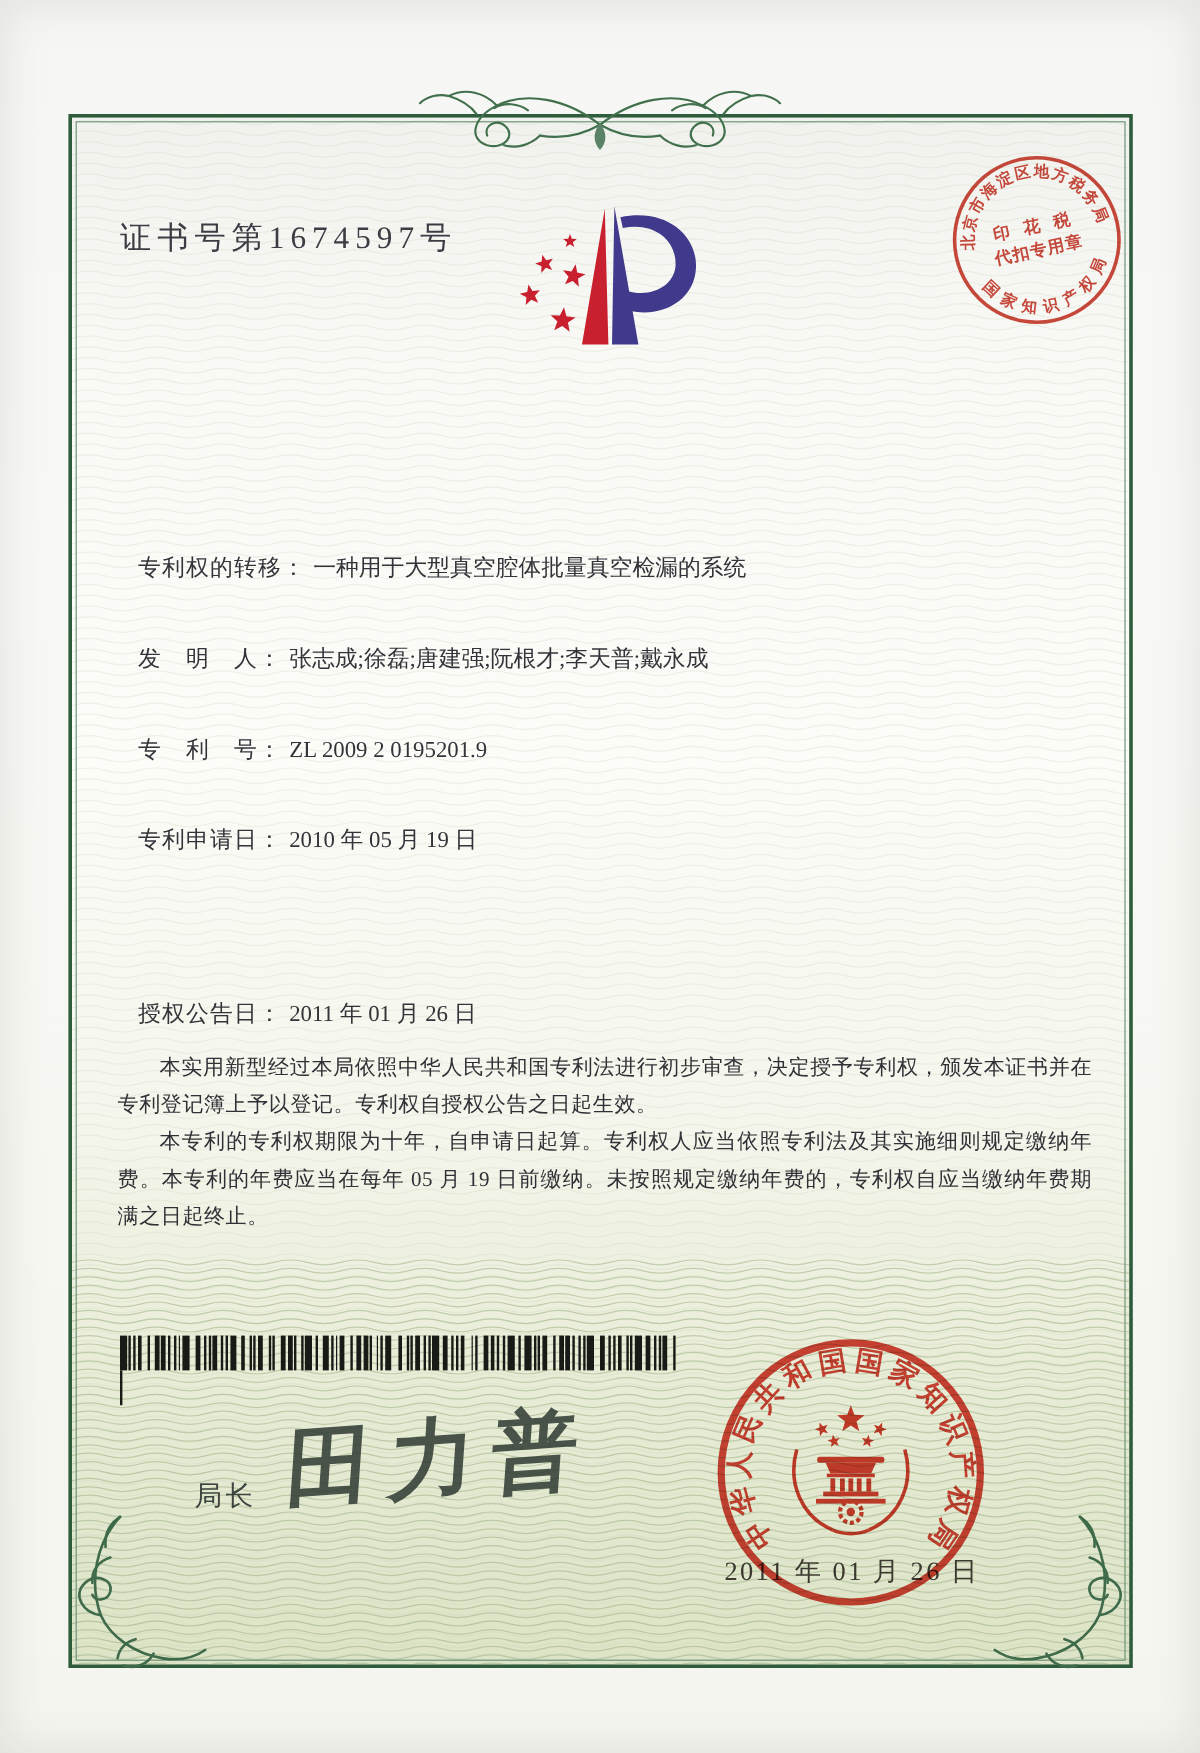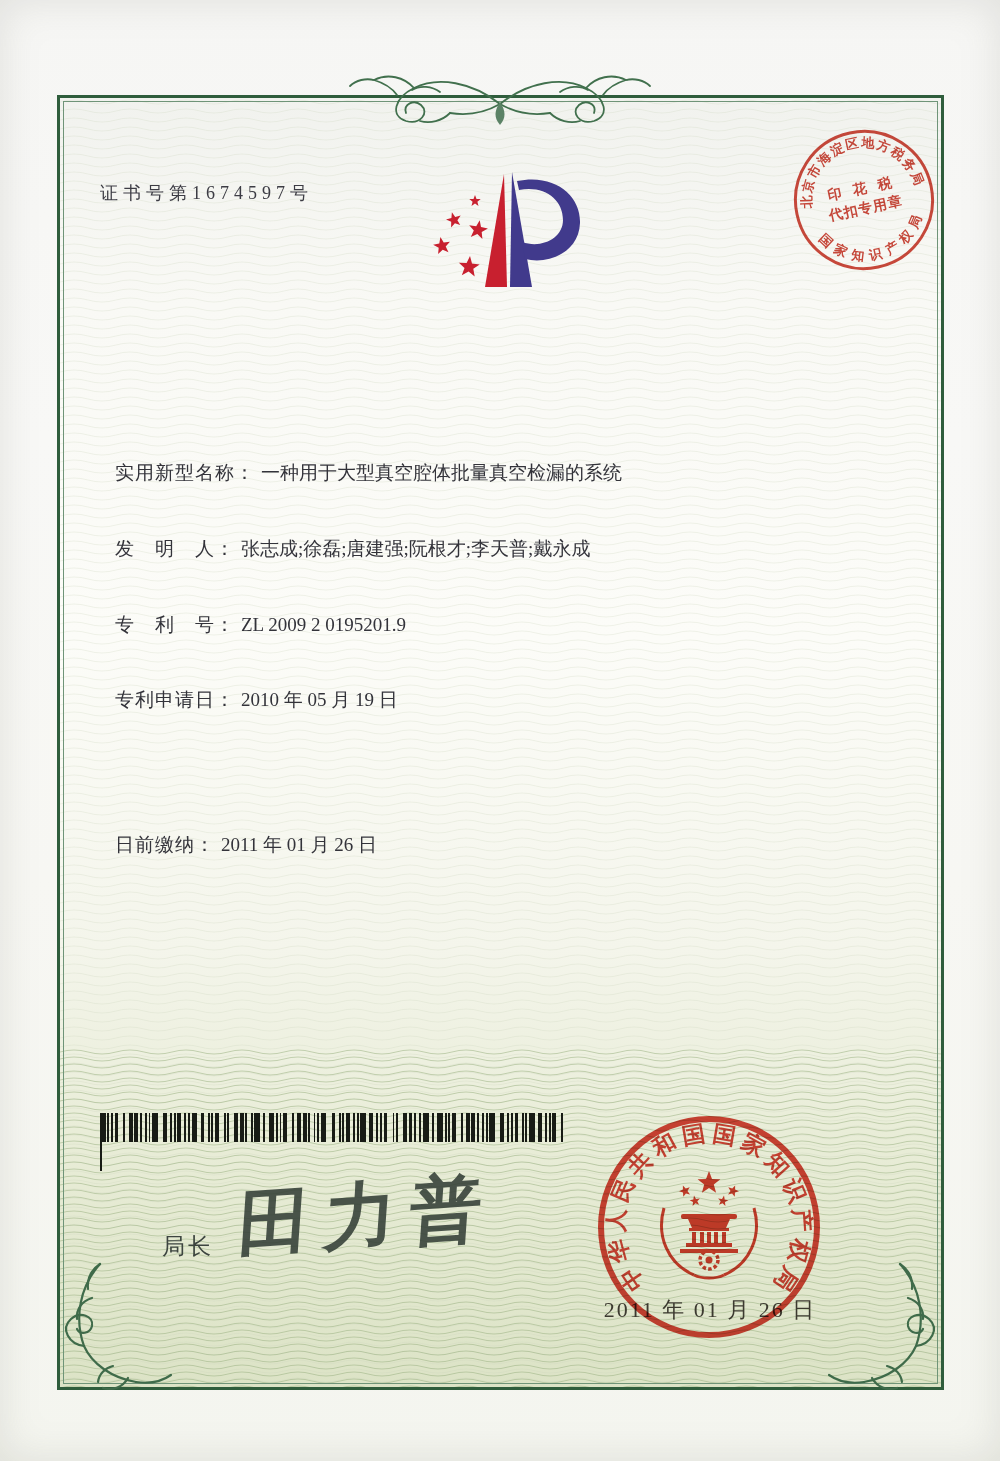--- a/index.html
+++ b/index.html
@@ -19,21 +19,21 @@
   }
   .frame-inner{
     position:absolute; left:3px; top:3px; right:3px; bottom:3px;
     border:1px solid #6f9478; pointer-events:none;
   }
   .waves{position:absolute; left:0; top:0;}
   
   .orn{position:absolute; pointer-events:none;}
   
   .cert-no{
-    position:absolute; left:100px; top:181px; font-size:18px; color:#3c3c44;
+    position:absolute; left:100px; top:181px; font-size:26px; color:#3c3c44;
     letter-spacing:5px; white-space:nowrap;
   }
   .logo{position:absolute; left:408px; top:148px;}
   .title{
     position:absolute; left:0; top:322px; width:100%; text-align:center;
     font-size:52px; font-weight:bold; color:#2b2b31; letter-spacing:12px; margin:0;
   }
   
   .tax-stamp{
     position:absolute; left:788px; top:124px; width:152px; height:152px;
@@ -376,36 +376,38 @@
         <span style="transform: translate(-50%, -50%) rotate(-18.3333deg) translate(0px, 56px);">产</span>
         <span style="transform: translate(-50%, -50%) rotate(-36.6667deg) translate(0px, 56px);">权</span>
         <span style="transform: translate(-50%, -50%) rotate(-55deg) translate(0px, 56px);">局</span>
       </div>
     <div class="tax-center l1">印 花 税</div>
     <div class="tax-center l2">代扣专用章</div>
   </div>
 
 
   <div class="field" style="top:460px">
-    <span class="lb">实用新型名称：</span><span class="val">一种用于大型真空腔体批量真空检漏的系统</span>
+    <span class="lb">专利权的转移：</span><span class="val">一种用于大型真空腔体批量真空检漏的系统</span>
   </div>
   <div class="field" style="top:536px">
     <span class="lb">发　明　人：</span><span class="val">张志成;徐磊;唐建强;阮根才;李天普;戴永成</span>
   </div>
   <div class="field" style="top:612px">
     <span class="lb">专　利　号：</span><span class="val">ZL 2009 2 0195201.9</span>
   </div>
   <div class="field" style="top:687px">
     <span class="lb">专利申请日：</span><span class="val">2010 年 05 月 19 日</span>
   </div>
   <div class="field" style="top:832px">
-    <span class="lb">日前缴纳：</span><span class="val">2011 年 01 月 26 日</span>
+    <span class="lb">授权公告日：</span><span class="val">2011 年 01 月 26 日</span>
   </div>
 
   <div class="paras">
+    <p>本实用新型经过本局依照中华人民共和国专利法进行初步审查，决定授予专利权，颁发本证书并在专利登记簿上予以登记。专利权自授权公告之日起生效。</p>
+    <p>本专利的专利权期限为十年，自申请日起算。专利权人应当依照专利法及其实施细则规定缴纳年费。本专利的年费应当在每年 05 月 19 日前缴纳。未按照规定缴纳年费的，专利权自应当缴纳年费期满之日起终止。</p>
   </div>
 
   <div class="barcode"><i style="width: 5.7px; background: rgb(24, 27, 21); margin-right: 1.7px;"></i><i style="width: 1.9px; background: rgb(24, 27, 21); margin-right: 1.7px;"></i><i style="width: 1.9px; background: rgb(24, 27, 21); margin-right: 1.7px;"></i><i style="width: 3.8px; background: rgb(24, 27, 21); margin-right: 5.1px;"></i><i style="width: 1.9px; background: rgb(24, 27, 21); margin-right: 3.4px;"></i><i style="width: 3.8px; background: rgb(24, 27, 21); margin-right: 1.7px;"></i><i style="width: 3.8px; background: rgb(24, 27, 21); margin-right: 1.7px;"></i><i style="width: 1.9px; background: rgb(24, 27, 21); margin-right: 3.4px;"></i><i style="width: 1.9px; background: rgb(24, 27, 21); margin-right: 1.7px;"></i><i style="width: 1.9px; background: rgb(24, 27, 21); margin-right: 1.7px;"></i><i style="width: 5.7px; background: rgb(24, 27, 21); margin-right: 5.1px;"></i><i style="width: 3.8px; background: rgb(24, 27, 21); margin-right: 3.4px;"></i><i style="width: 1.9px; background: rgb(24, 27, 21); margin-right: 1.7px;"></i><i style="width: 1.9px; background: rgb(24, 27, 21); margin-right: 1.7px;"></i><i style="width: 3.8px; background: rgb(24, 27, 21); margin-right: 3.4px;"></i><i style="width: 1.9px; background: rgb(24, 27, 21); margin-right: 1.7px;"></i><i style="width: 1.9px; background: rgb(24, 27, 21); margin-right: 1.7px;"></i><i style="width: 5.7px; background: rgb(24, 27, 21); margin-right: 3.4px;"></i><i style="width: 3.8px; background: rgb(24, 27, 21); margin-right: 3.4px;"></i><i style="width: 1.9px; background: rgb(24, 27, 21); margin-right: 1.7px;"></i><i style="width: 1.9px; background: rgb(24, 27, 21); margin-right: 1.7px;"></i><i style="width: 3.8px; background: rgb(24, 27, 21); margin-right: 5.1px;"></i><i style="width: 1.9px; background: rgb(24, 27, 21); margin-right: 1.7px;"></i><i style="width: 1.9px; background: rgb(24, 27, 21); margin-right: 5.1px;"></i><i style="width: 3.8px; background: rgb(24, 27, 21); margin-right: 1.7px;"></i><i style="width: 3.8px; background: rgb(24, 27, 21); margin-right: 1.7px;"></i><i style="width: 1.9px; background: rgb(24, 27, 21); margin-right: 3.4px;"></i><i style="width: 1.9px; background: rgb(24, 27, 21); margin-right: 1.7px;"></i><i style="width: 5.7px; background: rgb(24, 27, 21); margin-right: 3.4px;"></i><i style="width: 1.9px; background: rgb(24, 27, 21); margin-right: 3.4px;"></i><i style="width: 5.7px; background: rgb(24, 27, 21); margin-right: 1.7px;"></i><i style="width: 1.9px; background: rgb(24, 27, 21); margin-right: 1.7px;"></i><i style="width: 1.9px; background: rgb(24, 27, 21); margin-right: 1.7px;"></i><i style="width: 3.8px; background: rgb(24, 27, 21); margin-right: 5.1px;"></i><i style="width: 1.9px; background: rgb(24, 27, 21); margin-right: 3.4px;"></i><i style="width: 3.8px; background: rgb(24, 27, 21); margin-right: 1.7px;"></i><i style="width: 3.8px; background: rgb(24, 27, 21); margin-right: 1.7px;"></i><i style="width: 1.9px; background: rgb(24, 27, 21); margin-right: 3.4px;"></i><i style="width: 1.9px; background: rgb(24, 27, 21); margin-right: 1.7px;"></i><i style="width: 1.9px; background: rgb(24, 27, 21); margin-right: 1.7px;"></i><i style="width: 5.7px; background: rgb(24, 27, 21); margin-right: 5.1px;"></i><i style="width: 3.8px; background: rgb(24, 27, 21); margin-right: 3.4px;"></i><i style="width: 1.9px; background: rgb(24, 27, 21); margin-right: 1.7px;"></i><i style="width: 1.9px; background: rgb(24, 27, 21); margin-right: 1.7px;"></i><i style="width: 3.8px; background: rgb(24, 27, 21); margin-right: 3.4px;"></i><i style="width: 1.9px; background: rgb(24, 27, 21); margin-right: 1.7px;"></i><i style="width: 1.9px; background: rgb(24, 27, 21); margin-right: 1.7px;"></i><i style="width: 5.7px; background: rgb(24, 27, 21); margin-right: 3.4px;"></i><i style="width: 3.8px; background: rgb(24, 27, 21); margin-right: 3.4px;"></i><i style="width: 1.9px; background: rgb(24, 27, 21); margin-right: 1.7px;"></i><i style="width: 1.9px; background: rgb(24, 27, 21); margin-right: 1.7px;"></i><i style="width: 3.8px; background: rgb(24, 27, 21); margin-right: 5.1px;"></i><i style="width: 1.9px; background: rgb(24, 27, 21); margin-right: 1.7px;"></i><i style="width: 1.9px; background: rgb(24, 27, 21); margin-right: 5.1px;"></i><i style="width: 3.8px; background: rgb(24, 27, 21); margin-right: 1.7px;"></i><i style="width: 3.8px; background: rgb(24, 27, 21); margin-right: 1.7px;"></i><i style="width: 1.9px; background: rgb(24, 27, 21); margin-right: 3.4px;"></i><i style="width: 1.9px; background: rgb(24, 27, 21); margin-right: 1.7px;"></i><i style="width: 5.7px; background: rgb(24, 27, 21); margin-right: 3.4px;"></i><i style="width: 1.9px; background: rgb(24, 27, 21); margin-right: 3.4px;"></i><i style="width: 5.7px; background: rgb(24, 27, 21); margin-right: 1.7px;"></i><i style="width: 1.9px; background: rgb(24, 27, 21); margin-right: 1.7px;"></i><i style="width: 1.9px; background: rgb(24, 27, 21); margin-right: 1.7px;"></i><i style="width: 3.8px; background: rgb(24, 27, 21); margin-right: 5.1px;"></i><i style="width: 1.9px; background: rgb(24, 27, 21); margin-right: 3.4px;"></i><i style="width: 3.8px; background: rgb(24, 27, 21); margin-right: 1.7px;"></i><i style="width: 3.8px; background: rgb(24, 27, 21); margin-right: 1.7px;"></i><i style="width: 1.9px; background: rgb(24, 27, 21); margin-right: 3.4px;"></i><i style="width: 1.9px; background: rgb(24, 27, 21); margin-right: 1.7px;"></i><i style="width: 1.9px; background: rgb(24, 27, 21); margin-right: 1.7px;"></i><i style="width: 5.7px; background: rgb(24, 27, 21); margin-right: 5.1px;"></i><i style="width: 3.8px; background: rgb(24, 27, 21); margin-right: 3.4px;"></i><i style="width: 1.9px; background: rgb(24, 27, 21); margin-right: 1.7px;"></i><i style="width: 1.9px; background: rgb(24, 27, 21); margin-right: 1.7px;"></i><i style="width: 3.8px; background: rgb(24, 27, 21); margin-right: 3.4px;"></i><i style="width: 1.9px; background: rgb(24, 27, 21); margin-right: 1.7px;"></i><i style="width: 1.9px; background: rgb(24, 27, 21); margin-right: 1.7px;"></i><i style="width: 5.7px; background: rgb(24, 27, 21); margin-right: 3.4px;"></i><i style="width: 3.8px; background: rgb(24, 27, 21); margin-right: 3.4px;"></i><i style="width: 1.9px; background: rgb(24, 27, 21); margin-right: 1.7px;"></i><i style="width: 1.9px; background: rgb(24, 27, 21); margin-right: 1.7px;"></i><i style="width: 3.8px; background: rgb(24, 27, 21); margin-right: 5.1px;"></i><i style="width: 1.9px; background: rgb(24, 27, 21); margin-right: 1.7px;"></i><i style="width: 1.9px; background: rgb(24, 27, 21); margin-right: 5.1px;"></i></div>
 
   <div class="sig-title">局长</div>
   <div class="sig-name">田力普</div>
 
   <div class="seal-date">2011 年 01 月 26 日</div>
 
   <div class="seal">

